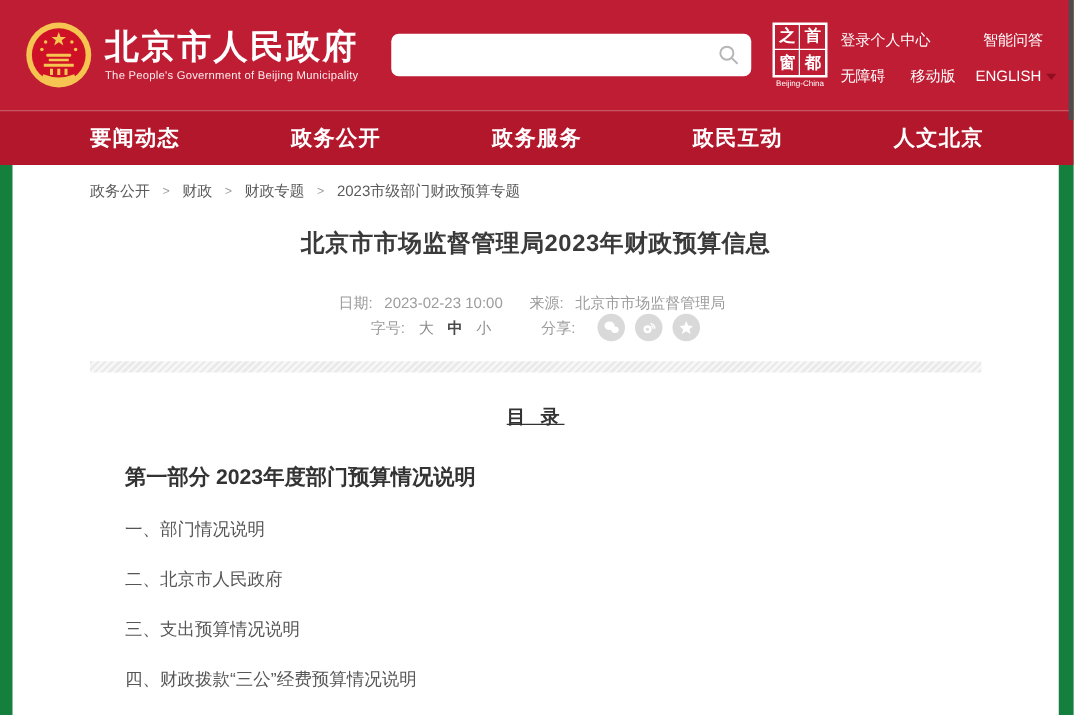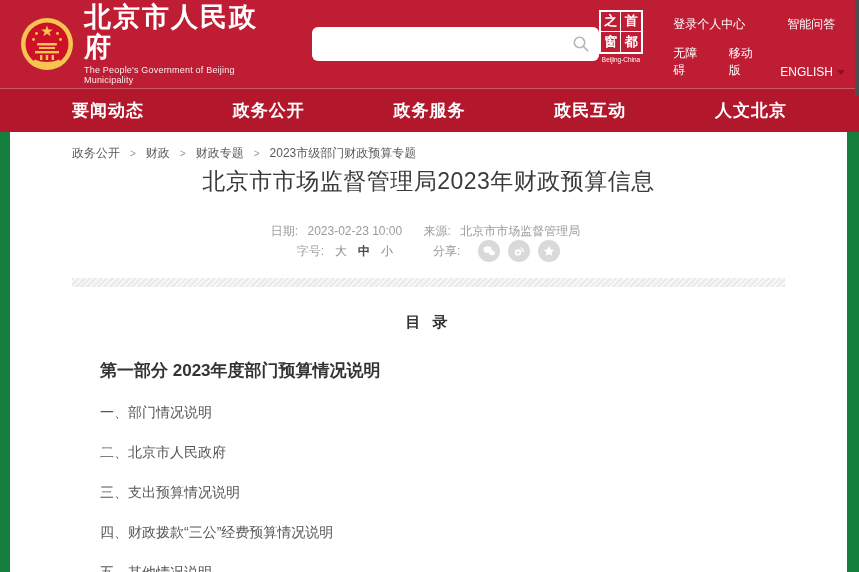--- a/index.html
+++ b/index.html
@@ -21,54 +21,54 @@
   .header-right { margin-left:auto; display:flex; align-items:flex-start; margin-right:14px; }
   .cap-window { margin-right:10px; text-align:center; }
   .cap-box { width:44px; height:44px; border:2px solid #fff; display:grid; grid-template-columns:1fr 1fr; grid-template-rows:1fr 1fr; }
   .cap-box span { display:flex; align-items:center; justify-content:center; color:#fff; font-size:13px; font-weight:bold; }
   .cap-box span:nth-child(1){ border-right:1px solid #fff; border-bottom:1px solid #fff; }
   .cap-box span:nth-child(2){ border-bottom:1px solid #fff; }
   .cap-box span:nth-child(3){ border-right:1px solid #fff; }
   .cap-caption { color:#fff; font-size:7px; margin-top:2px; transform:scale(.92); letter-spacing:0; }
 
   .header-links { padding-top:6px; }
-  .hl-row { display:flex; align-items:flex-end; color:#fff; font-size:12px;margin-left:20px; }
+  .hl-row { display:flex; align-items:center; color:#fff; font-size:12px; }
   .hl-row + .hl-row { margin-top:12px; }
   .hl-row a { color:#fff; text-decoration:none; cursor:pointer; }
   .hl-row1 a + a { margin-left:42px; }
   .hl-row2 a + a { margin-left:20px; }
   .eng-wrap { display:flex; align-items:center; margin-left:16px; }
   .eng-arrow { width:0; height:0; border-left:4px solid transparent; border-right:4px solid transparent; border-top:5px solid #8e1020; margin-left:4px; margin-top:1px; }
 
   
   .nav { height:44px; background:#b3172c; border-top:1px solid rgba(255,255,255,.28); }
   .nav-inner { height:100%; padding:0 72px; display:flex; justify-content:space-between; align-items:center; }
   .nav-item { color:#fff; font-size:17px; font-weight:700; letter-spacing:1px; cursor:pointer; }
 
   
   .content { margin:0 12px 0 10px; background:#fff; height:440px; padding:0 62px; }
 
   .breadcrumb { padding-top:13px; display:flex; align-items:center; font-size:12px; color:#595959; }
   .breadcrumb .crumb { cursor:pointer; }
   .breadcrumb .sep { color:#999; font-size:10px; margin:0 10px; }
 
-  .article-title { margin-top:4px; text-align:center; font-size:23px; font-weight:400; color:#3a3a3a; letter-spacing:.5px; }
+  .article-title { margin-top:20px; text-align:center; font-size:19px; font-weight:700; color:#3a3a3a; letter-spacing:.5px; }
 
   .meta-row { margin-top:26px; display:flex; justify-content:space-between; align-items:center; font-size:12px; color:#9b9b9b;flex-direction:column; }
   .meta-left span { margin-right:6px; }
   .meta-left .gap { margin-right:18px; }
   .meta-right { display:flex; align-items:center; }
   .fs-opt { margin-left:11px; color:#8a8a8a; cursor:pointer; }
   .fs-opt.active { color:#4a4a4a; font-weight:bold; }
   .share-label { margin-left:40px; margin-right:10px; }
   .share-circle { width:22px; height:22px; border-radius:50%; background:#d9d9d9; margin-left:8px; display:inline-flex; align-items:center; justify-content:center; cursor:pointer; }
 
   .divider { margin-top:16px; height:9px; background:repeating-linear-gradient(135deg,#eaeaea 0 2px,#f7f7f7 2px 4px); }
 
-  .toc-title { margin-top:26px; text-align:center; font-size:15px; font-weight:700; color:#333; letter-spacing:4px; }
+  .toc-title { margin-top:26px; text-align:center; font-size:15px; font-weight:700; color:#333; letter-spacing:4px;text-decoration:underline; }
 
   .toc { margin:27px 0 0 28px; }
   .toc-heading { font-size:17px; font-weight:700; color:#333; cursor:pointer; }
   .toc-item { margin-top:22px; font-size:14px; color:#565656; cursor:pointer; }
 
   .scroll-thumb { position:absolute; top:0; right:0; width:4px; height:96px; background:#4d4d4d; }
 </style>
 </head>
 <body>
 

